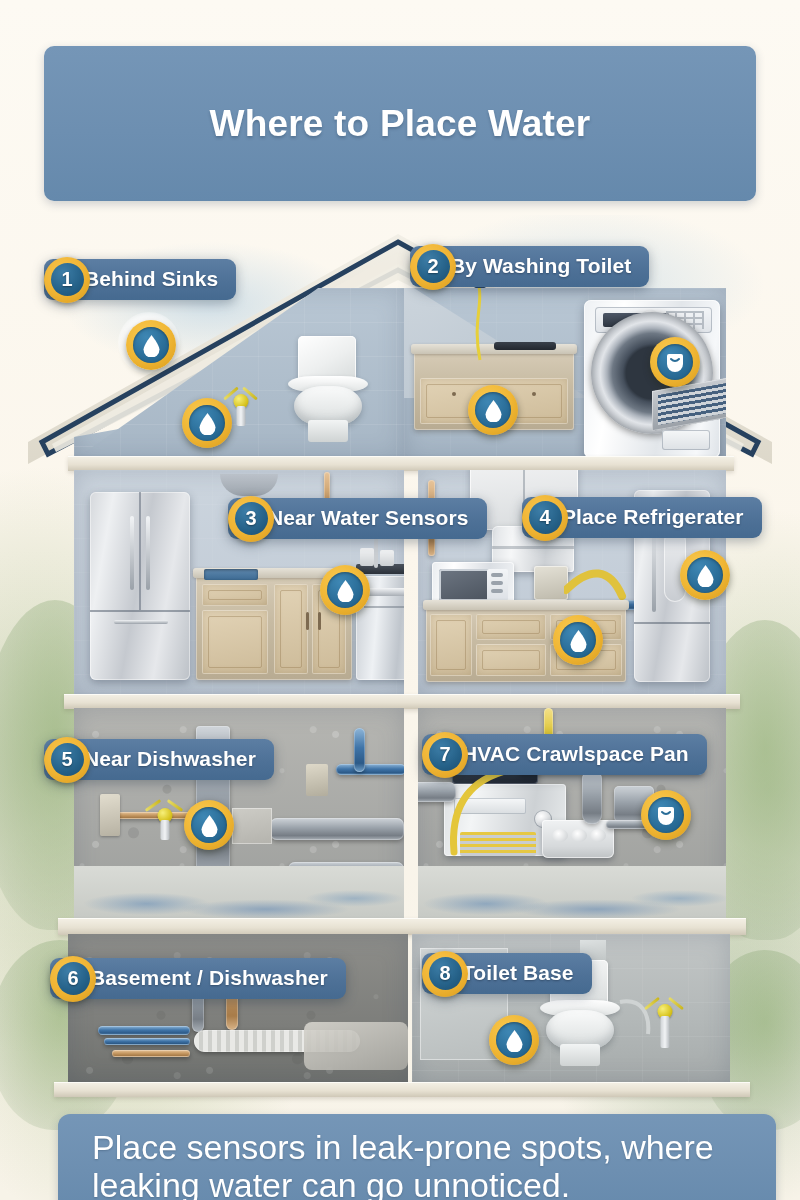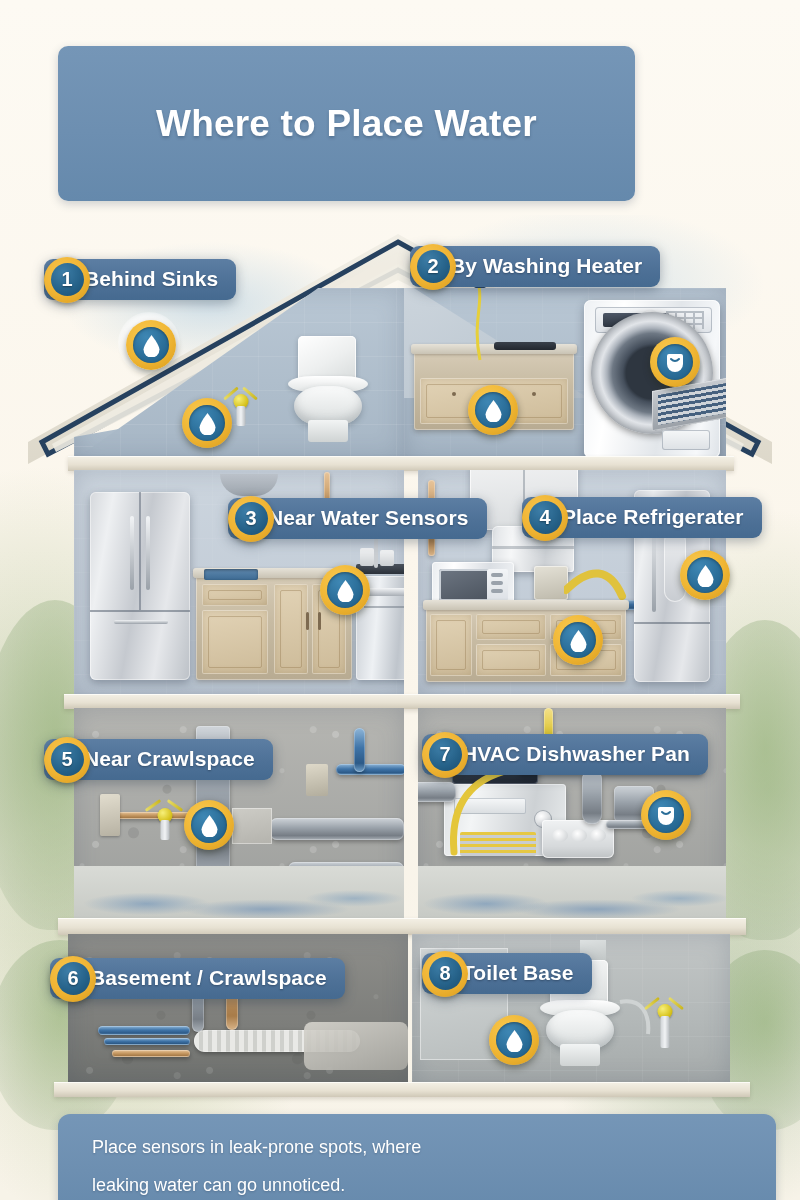--- a/index.html
+++ b/index.html
@@ -36,34 +36,34 @@
   
   .banner{
     position:absolute;
     background:linear-gradient(180deg,#7596b7 0%,#6d8fb1 55%,#6589ac 100%);
     border-radius:10px;
     box-shadow:0 3px 10px rgba(40,60,85,.22);
     color:#ffffff;
     display:flex;flex-direction:column;justify-content:center;
   }
   #title-banner{
-    left:58px;top:46px;width:577px;height:155px;
+    left:44px;top:46px;width:712px;height:155px;
     align-items:center;text-align:center;
   }
   #title-banner .line{
     font-size:37px;font-weight:700;letter-spacing:.2px;line-height:50px;
     text-shadow:0 2px 3px rgba(35,55,80,.32);
   }
   #footer-banner{
     left:58px;top:1114px;width:684px;height:104px;
     padding:0 0 0 34px;align-items:flex-start;text-align:left;
     border-radius:12px 12px 0 0;
   }
   #footer-banner .line{
-    font-size:18px;font-weight:400;line-height:38px;
+    font-size:34px;font-weight:400;line-height:38px;
     text-shadow:0 1px 2px rgba(35,55,80,.30);
   }
 
   
   #house{position:absolute;left:28px;top:228px;width:744px;height:880px;}
 
   .roof{
     position:absolute;left:0;top:0;width:744px;height:230px;
   }
   .roof svg{display:block;}
@@ -635,56 +635,56 @@
     <div class="badge">
         <span>1</span>
       </div>
     <div class="pill">Behind  Sinks</div>
   </div>
 
   <div class="callout" style="left:410px;top:246px;">
     <div class="badge">
         <span>2</span>
       </div>
-    <div class="pill">By Washing Heater</div>
+    <div class="pill">By Washing Toilet</div>
   </div>
 
   <div class="callout" style="left:228px;top:498px;">
     <div class="badge">
         <span>3</span>
       </div>
     <div class="pill">Near Water Sensors</div>
   </div>
 
   <div class="callout" style="left:522px;top:497px;">
     <div class="badge">
         <span>4</span>
       </div>
     <div class="pill">Place Refrigerater</div>
   </div>
 
   <div class="callout" style="left:44px;top:739px;">
     <div class="badge">
         <span>5</span>
       </div>
-    <div class="pill">Near Crawlspace</div>
+    <div class="pill">Near Dishwasher</div>
   </div>
 
   <div class="callout" style="left:422px;top:734px;">
     <div class="badge">
         <span>7</span>
       </div>
-    <div class="pill">HVAC Dishwasher Pan</div>
+    <div class="pill">HVAC Crawlspace Pan</div>
   </div>
 
   <div class="callout" style="left:50px;top:958px;">
     <div class="badge">
         <span>6</span>
       </div>
-    <div class="pill">Basement / Crawlspace</div>
+    <div class="pill">Basement / Dishwasher</div>
   </div>
 
   <div class="callout" style="left:422px;top:953px;">
     <div class="badge">
         <span>8</span>
       </div>
     <div class="pill">Toilet Base</div>
   </div>
 
   <div class="banner" id="footer-banner">

